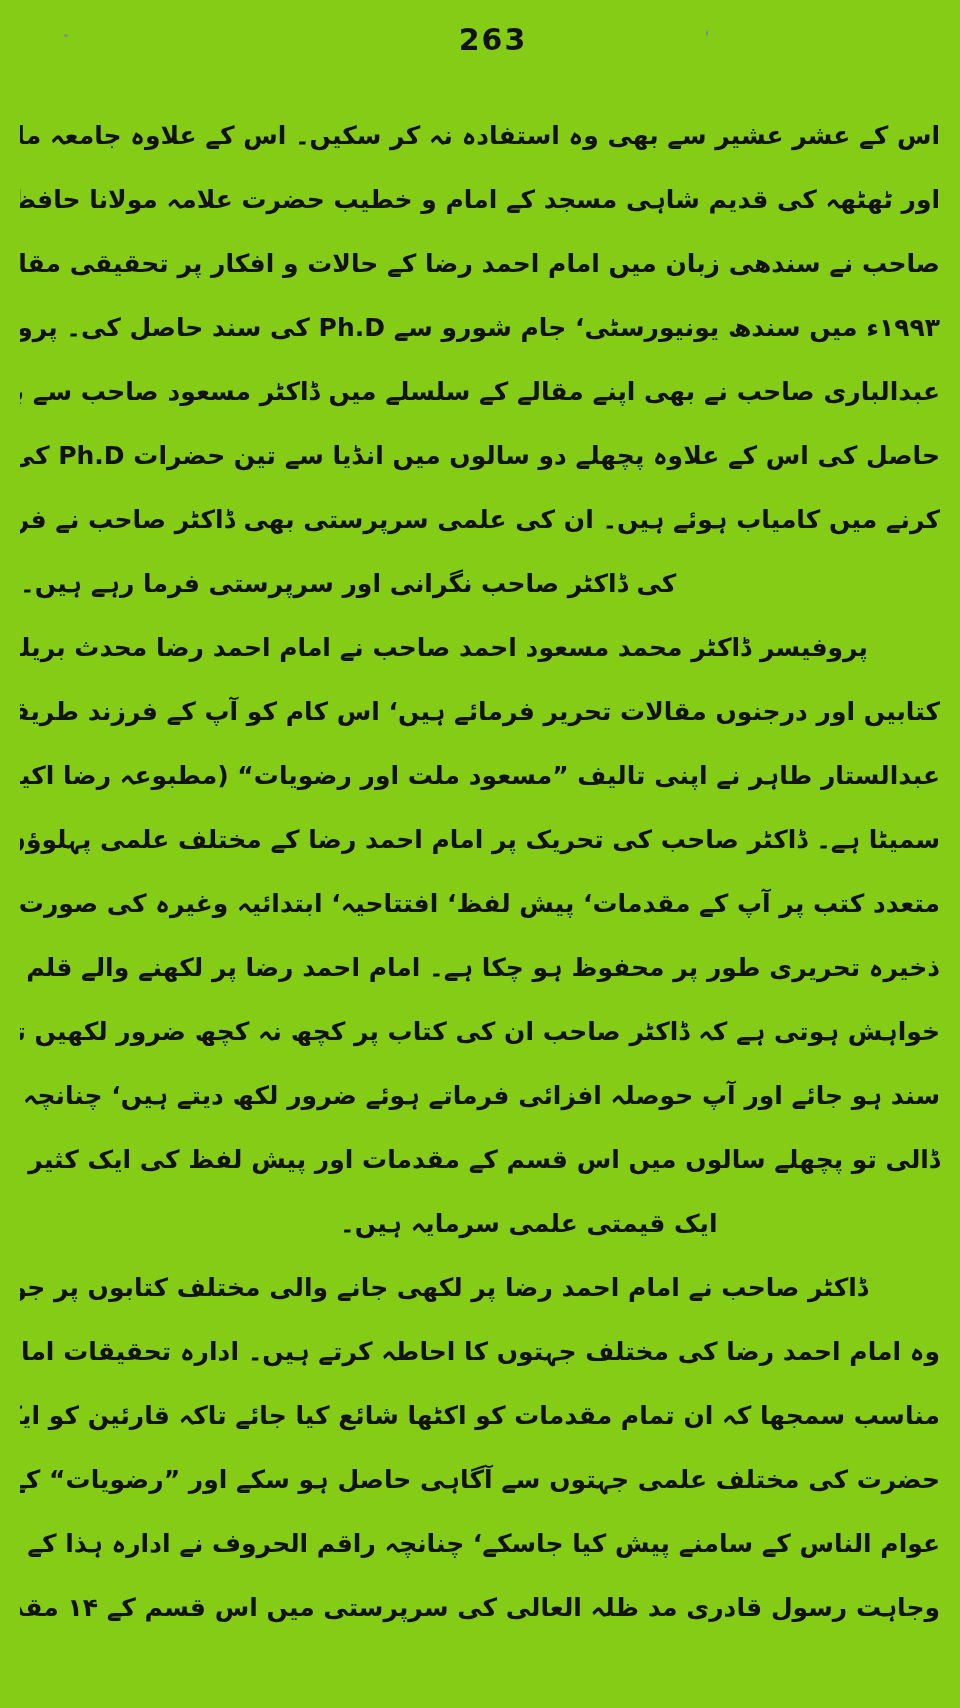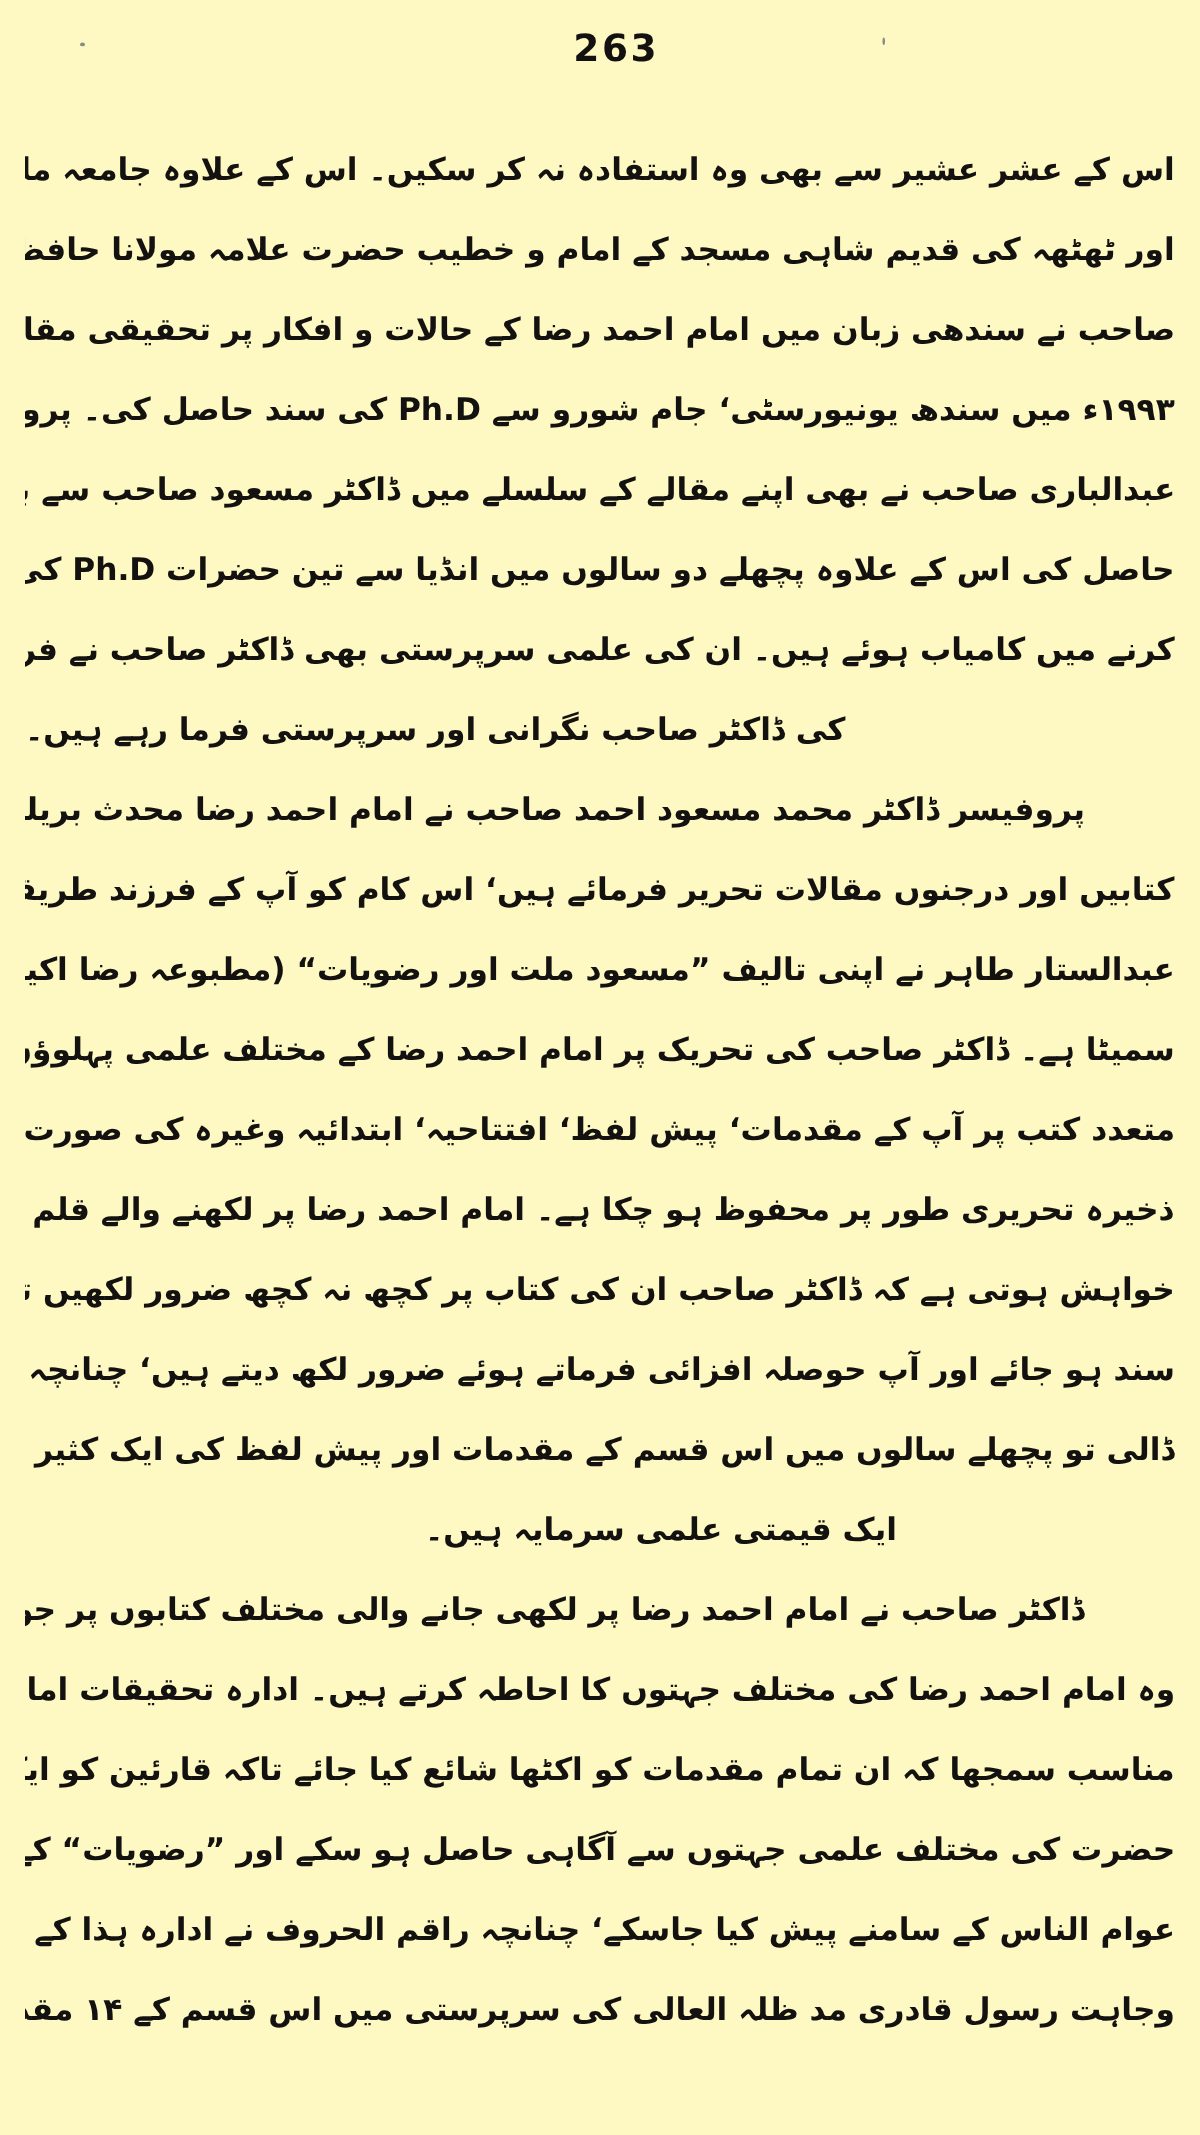--- a/index.html
+++ b/index.html
@@ -5,21 +5,21 @@
   html, body {
     margin: 0;
     padding: 0;
     background: #e8e8e6;
   }
   .page {
     position: relative;
     width: 960px;
     height: 1708px;
     margin: 0 auto;
-    background: #fef9c3;
+    background: #84cc16;
     overflow: hidden;
     color: #141210;
     font-family: "DejaVu Sans", sans-serif;
   }
   .page-number {
     position: absolute;
     top: 22px;
     left: 0;
     right: 0;
     text-align: center;

